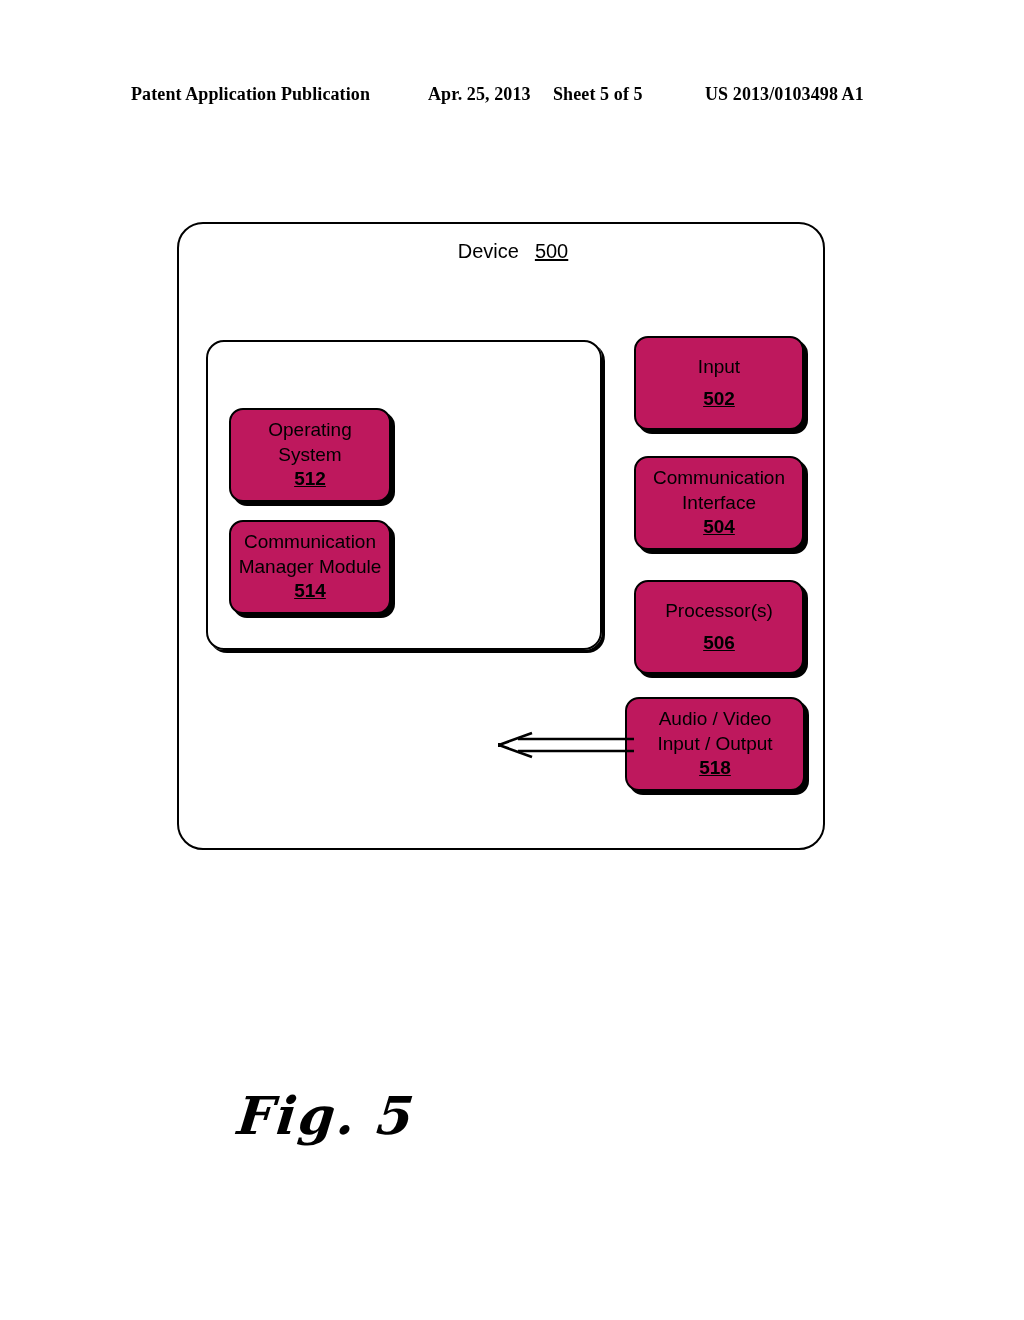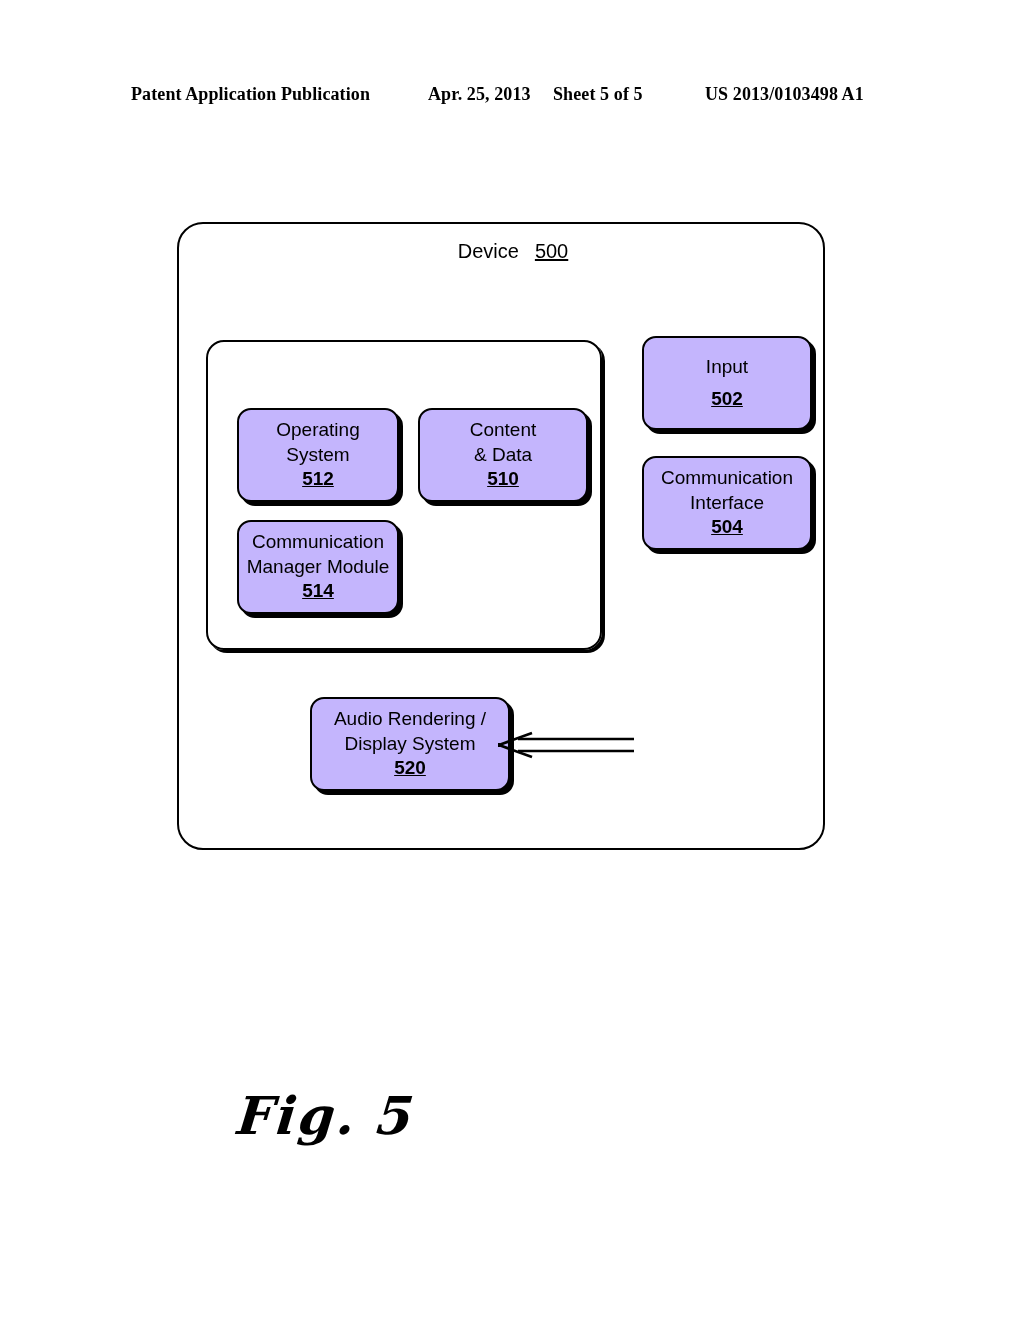--- a/index.html
+++ b/index.html
@@ -90,31 +90,30 @@
     font-size: 19px;
     white-space: nowrap;
   }
   .crm-title .num { margin-left: 26px; text-decoration: underline; }
 
   
   .blk {
     position: absolute;
     border: 2.5px solid #000;
     border-radius: 14px;
-    background: #c4b5fd;
+    background: #be185d;
     box-sizing: border-box;
     box-shadow: 4px 4px 0 0 #000;
     display: flex;
     flex-direction: column;
     align-items: center;
     justify-content: center;
     text-align: center;
     font-size: 19px;
     line-height: 1.30;
-    margin-left: 8px;
   }
   .blk .ln { display: block; white-space: nowrap; }
   .blk .num { display: block; text-decoration: underline; font-weight: bold; }
   .blk.gap .num { margin-top: 7px; }
 
   
   .b-os      { left: 229px; top: 408px; width: 162px; height: 94px; }
   .b-content { left: 410px; top: 408px; width: 170px; height: 94px; }
   .b-cmm     { left: 229px; top: 520px; width: 162px; height: 94px; }
   .b-media   { left: 410px; top: 520px; width: 170px; height: 94px; }
@@ -169,51 +168,50 @@
   </div>
 
   <div class="crm-box"></div>
 
   <div class="blk b-os">
     <span class="ln">Operating</span>
     <span class="ln">System</span>
     <span class="num">512</span>
   </div>
 
-  <div class="blk b-content">
-    <span class="ln">Content</span>
-    <span class="ln">&amp; Data</span>
-    <span class="num">510</span>
-  </div>
 
   <div class="blk b-cmm">
     <span class="ln">Communication</span>
     <span class="ln">Manager Module</span>
     <span class="num">514</span>
   </div>
 
 
   <div class="blk b-input gap">
     <span class="ln">Input</span>
     <span class="num">502</span>
   </div>
 
   <div class="blk b-comm">
     <span class="ln">Communication</span>
     <span class="ln">Interface</span>
     <span class="num">504</span>
   </div>
 
-
-  <div class="blk b-render">
-    <span class="ln">Audio Rendering /</span>
-    <span class="ln">Display System</span>
-    <span class="num">520</span>
-  </div>
-
+  <div class="blk b-proc gap">
+    <span class="ln">Processor(s)</span>
+    <span class="num">506</span>
+  </div>
+
+
+  <div class="blk b-av">
+    <span class="ln">Audio / Video</span>
+    <span class="ln">Input / Output</span>
+    <span class="num">518</span>
+  </div>
 
   <svg class="arrow-svg" viewBox="0 0 136 46">
 
     <line x1="20" y1="17" x2="136" y2="17" stroke="#000" stroke-width="2.6"></line>
 
     <line x1="20" y1="29" x2="136" y2="29" stroke="#000" stroke-width="2.6"></line>
 
     <line x1="1" y1="23" x2="34" y2="11" stroke="#000" stroke-width="2.6"></line>
     <line x1="1" y1="23" x2="34" y2="35" stroke="#000" stroke-width="2.6"></line>
 

